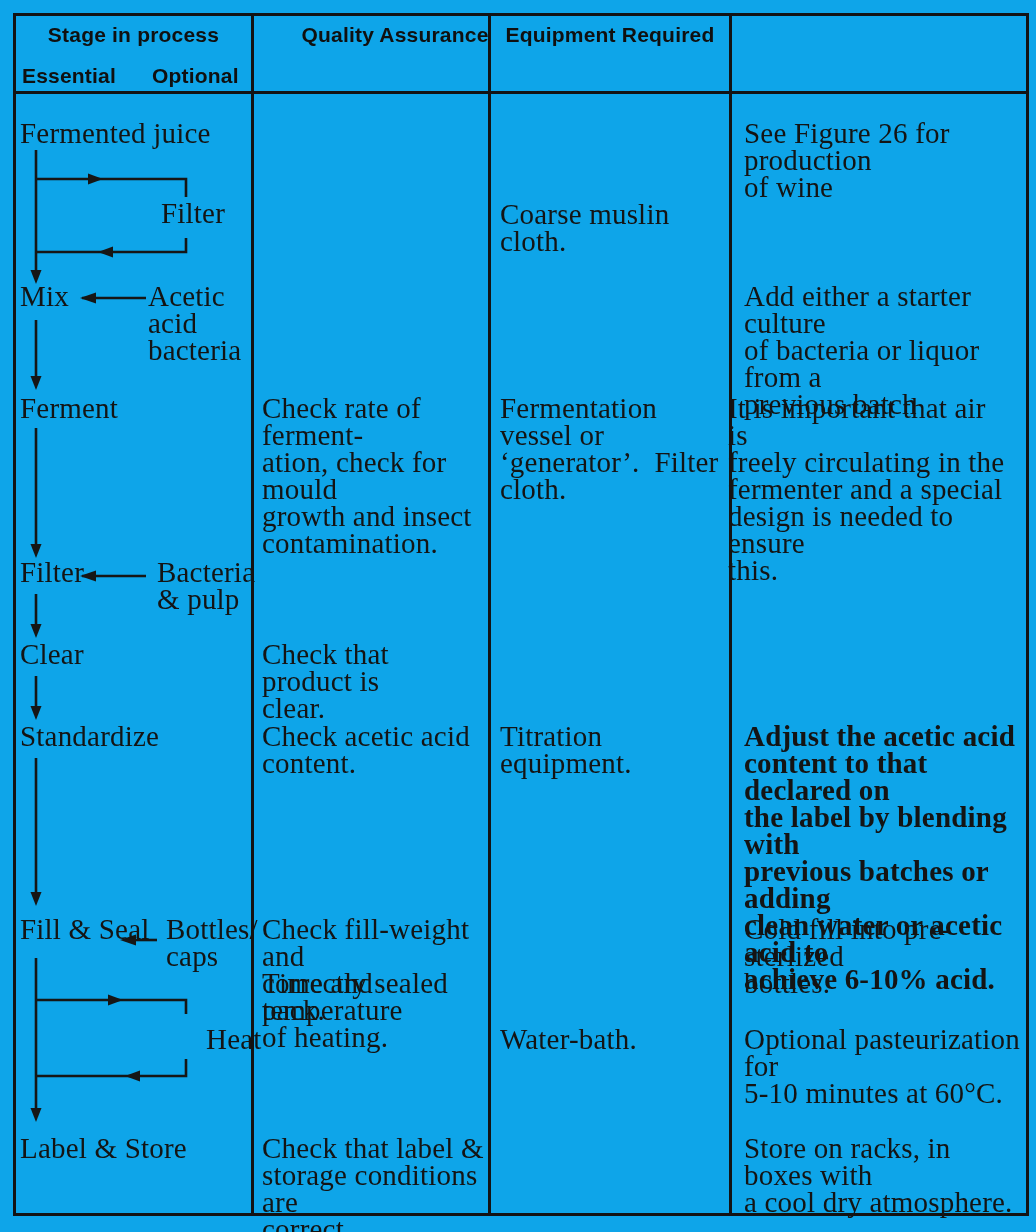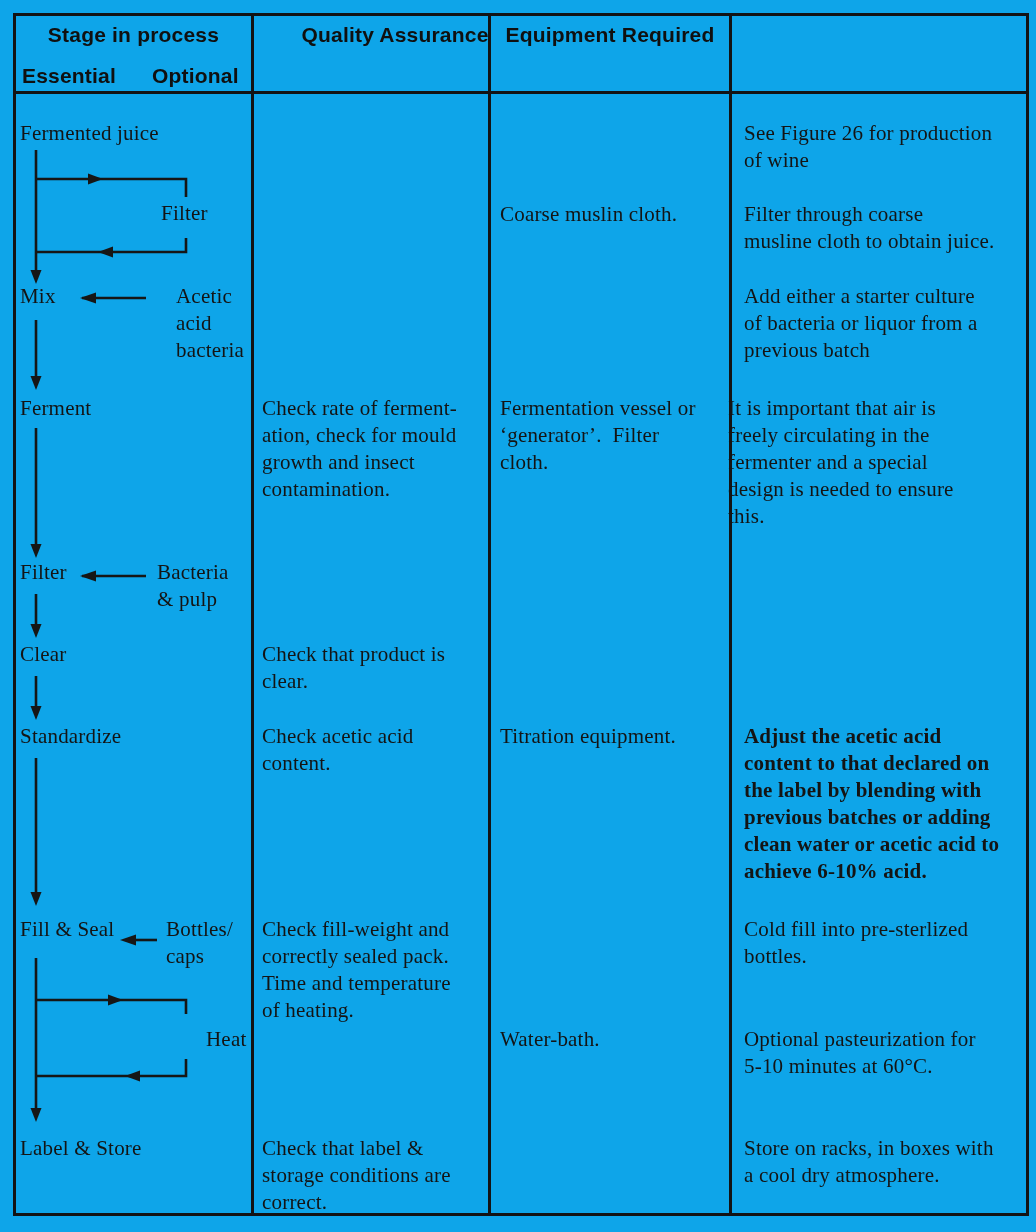--- a/index.html
+++ b/index.html
@@ -8,21 +8,21 @@
     background:#0ea5e9; overflow:hidden;
     font-family:"Liberation Serif", serif; color:#141414;
   }
   .frame {
     position:absolute; left:13px; top:13px; width:1016px; height:1203px;
     border:3px solid #131313; box-sizing:border-box;
   }
   .vline { position:absolute; top:13px; height:1203px; width:3px; background:#131313; }
   .hsep  { position:absolute; left:13px; top:91px; width:1016px; height:3px; background:#131313; }
   .t {
-    position:absolute; font-size:21px; line-height:27px;
+    position:absolute; font-size:29px; line-height:27px;
     white-space:pre-wrap; letter-spacing:0.2px;
   }
   .th {
     position:absolute; font-family:"Liberation Sans", sans-serif;
     font-weight:bold; font-size:21px; line-height:24px; color:#101010;
     white-space:pre; letter-spacing:0.2px;
   }
   .center { text-align:center; }
   svg.flow { position:absolute; left:0; top:0; width:1036px; height:1232px; pointer-events:none; }
   svg.flow path { stroke:#161616; stroke-width:2.6; fill:none; }
@@ -96,21 +96,21 @@
       <path d="M36 1000 H186 V1014"></path>
         <polygon points="108,994.5 108,1005.5 123,1000"></polygon>
       <path d="M186 1059 V1076 H36"></path>
         <polygon points="140,1070.5 140,1081.5 125,1076"></polygon>
     </g>
   </svg>
 
   <div class="t" style="left:20px;top:120px;">Fermented juice</div>
   <div class="t" style="left:161px;top:200px;">Filter</div>
   <div class="t" style="left:20px;top:283px;">Mix</div>
-  <div class="t" style="left:176px;top:283px;">Acetic
+  <div class="t" style="left:148px;top:283px;">Acetic
 acid
 bacteria</div>
   <div class="t" style="left:20px;top:395px;">Ferment</div>
   <div class="t" style="left:20px;top:559px;">Filter</div>
   <div class="t" style="left:157px;top:559px;">Bacteria
 &amp; pulp</div>
   <div class="t" style="left:20px;top:641px;">Clear</div>
   <div class="t" style="left:20px;top:723px;">Standardize</div>
   <div class="t" style="left:20px;top:916px;">Fill &amp; Seal</div>
   <div class="t" style="left:166px;top:916px;">Bottles/
@@ -136,22 +136,20 @@
 
   <div class="t" style="left:500px;top:201px;width:224px;">Coarse muslin cloth.</div>
   <div class="t" style="left:500px;top:395px;width:224px;">Fermentation vessel or
 ‘generator’.  Filter
 cloth.</div>
   <div class="t" style="left:500px;top:723px;width:224px;">Titration equipment.</div>
   <div class="t" style="left:500px;top:1026px;width:224px;">Water-bath.</div>
 
   <div class="t" style="left:744px;top:120px;width:282px;">See Figure 26 for production
 of wine</div>
-  <div class="t" style="left:744px;top:201px;width:282px;">Filter through coarse
-musline cloth to obtain juice.</div>
   <div class="t" style="left:744px;top:283px;width:282px;">Add either a starter culture
 of bacteria or liquor from a
 previous batch</div>
   <div class="t" style="left:728px;top:395px;width:282px;">It is important that air is
 freely circulating in the
 fermenter and a special
 design is needed to ensure
 this.</div>
   <div class="t" style="left:744px;top:723px;width:282px;font-weight:bold;">Adjust the acetic acid
 content to that declared on

